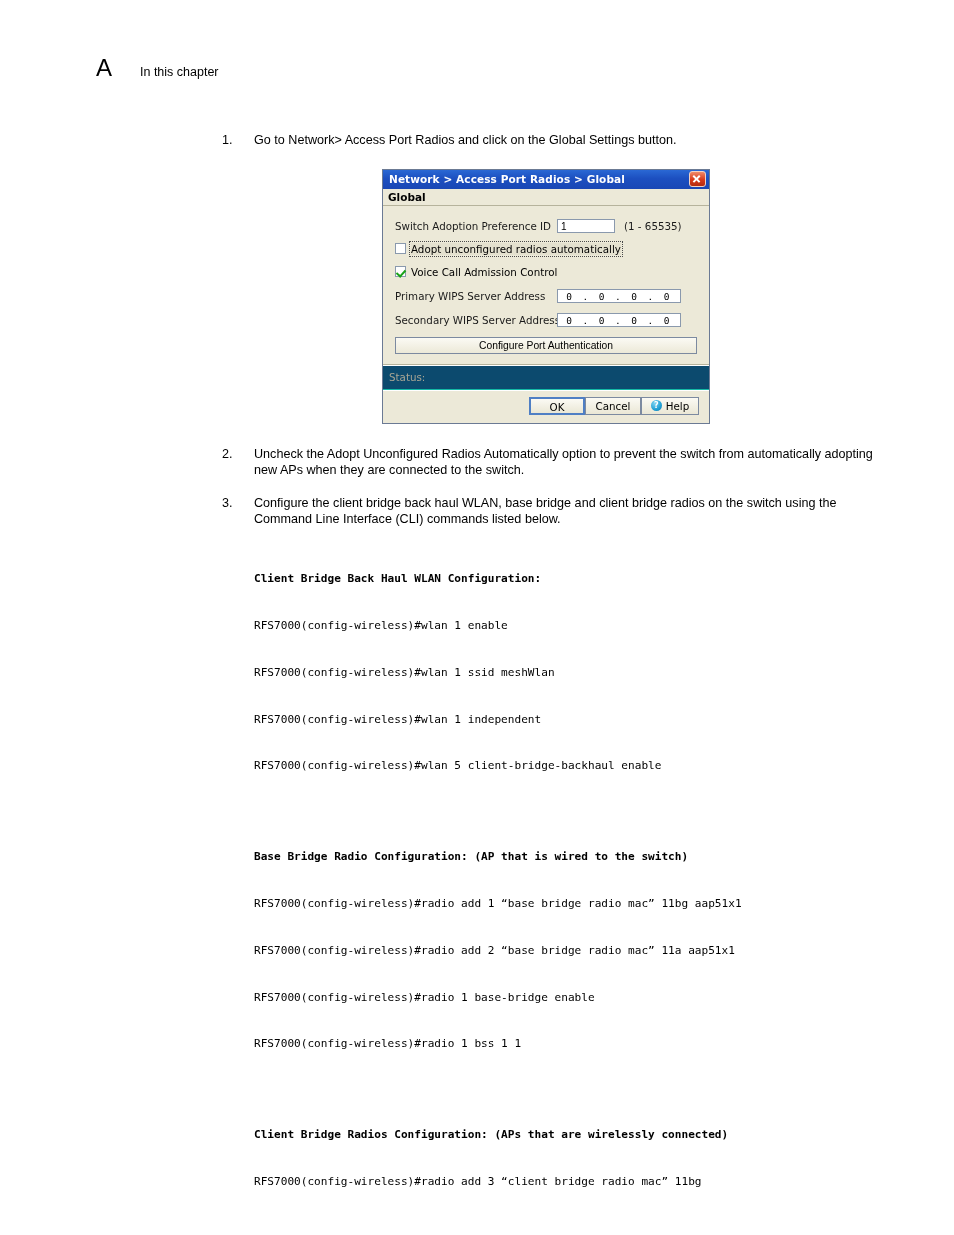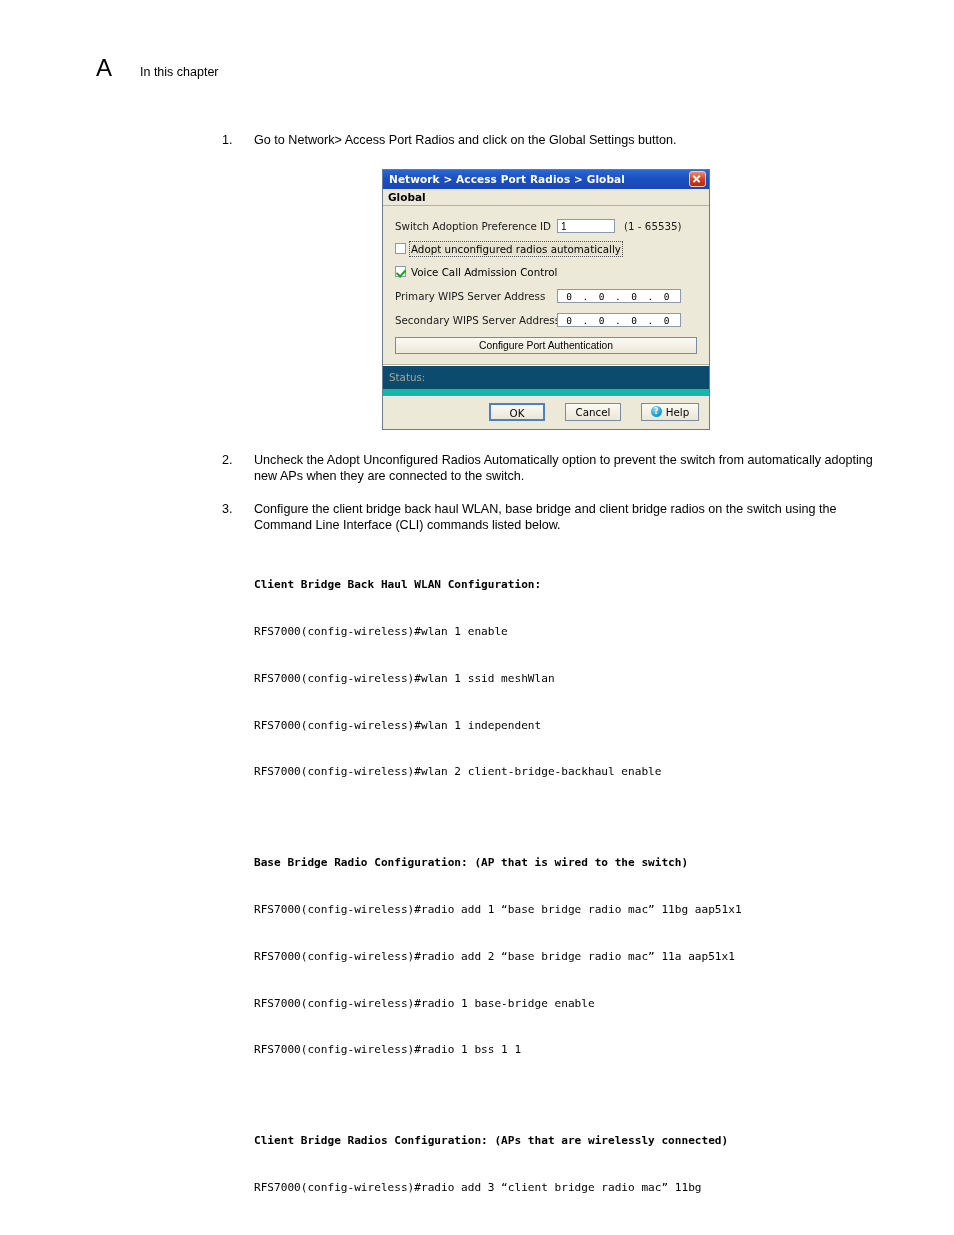--- a/index.html
+++ b/index.html
@@ -228,27 +228,27 @@
 
   .status-strip {
     border-top: 1px solid #b6b39c;
     box-shadow: 0 1px 0 #ffffff inset;
     padding: 6px 0 6px 6px;
     font-size: 10.3px;
     color: #a8a594;
     background: #0c4a6e;
   }
   .button-strip {
-    border-top: 7px solid #14b8a6;
+    border-top: 1px solid #14b8a6;
     box-shadow: 0 1px 0 #ffffff inset;
     background: #ece9d8;
     padding: 7px 10px 8px 10px;
     display: flex;
     justify-content: flex-end;
-    gap: 20px;
+    gap: 0;
   }
   .dlg-btn {
     min-width: 56px;
     height: 18px;
     line-height: 16px;
     text-align: center;
     background: linear-gradient(to bottom, #fbfaf4 0%, #eae7d5 100%);
     border: 1px solid #7c8aa0;
     font-size: 10.3px;
     padding: 0 8px;
@@ -375,21 +375,21 @@
     <div class="step-text">Configure the client bridge back haul WLAN, base bridge and client bridge radios on the switch using the Command Line Interface (CLI) commands listed below.</div>
   </div>
 
   <div class="gap-small"></div>
 
   <div class="cli-block">
     <div class="cli-title">Client Bridge Back Haul WLAN Configuration:</div>
     <div>RFS7000(config-wireless)#wlan 1 enable</div>
     <div>RFS7000(config-wireless)#wlan 1 ssid meshWlan</div>
     <div>RFS7000(config-wireless)#wlan 1 independent</div>
-    <div>RFS7000(config-wireless)#wlan 2 client-bridge-backhaul enable</div>
+    <div>RFS7000(config-wireless)#wlan 5 client-bridge-backhaul enable</div>
   </div>
 
   <div class="cli-gap"></div>
 
   <div class="cli-block">
     <div class="cli-title">Base Bridge Radio Configuration: (AP that is wired to the switch)</div>
     <div>RFS7000(config-wireless)#radio add 1 “base bridge radio mac” 11bg aap51x1</div>
     <div>RFS7000(config-wireless)#radio add 2 “base bridge radio mac” 11a aap51x1</div>
     <div>RFS7000(config-wireless)#radio 1 base-bridge enable</div>
     <div>RFS7000(config-wireless)#radio 1 bss 1 1</div>

